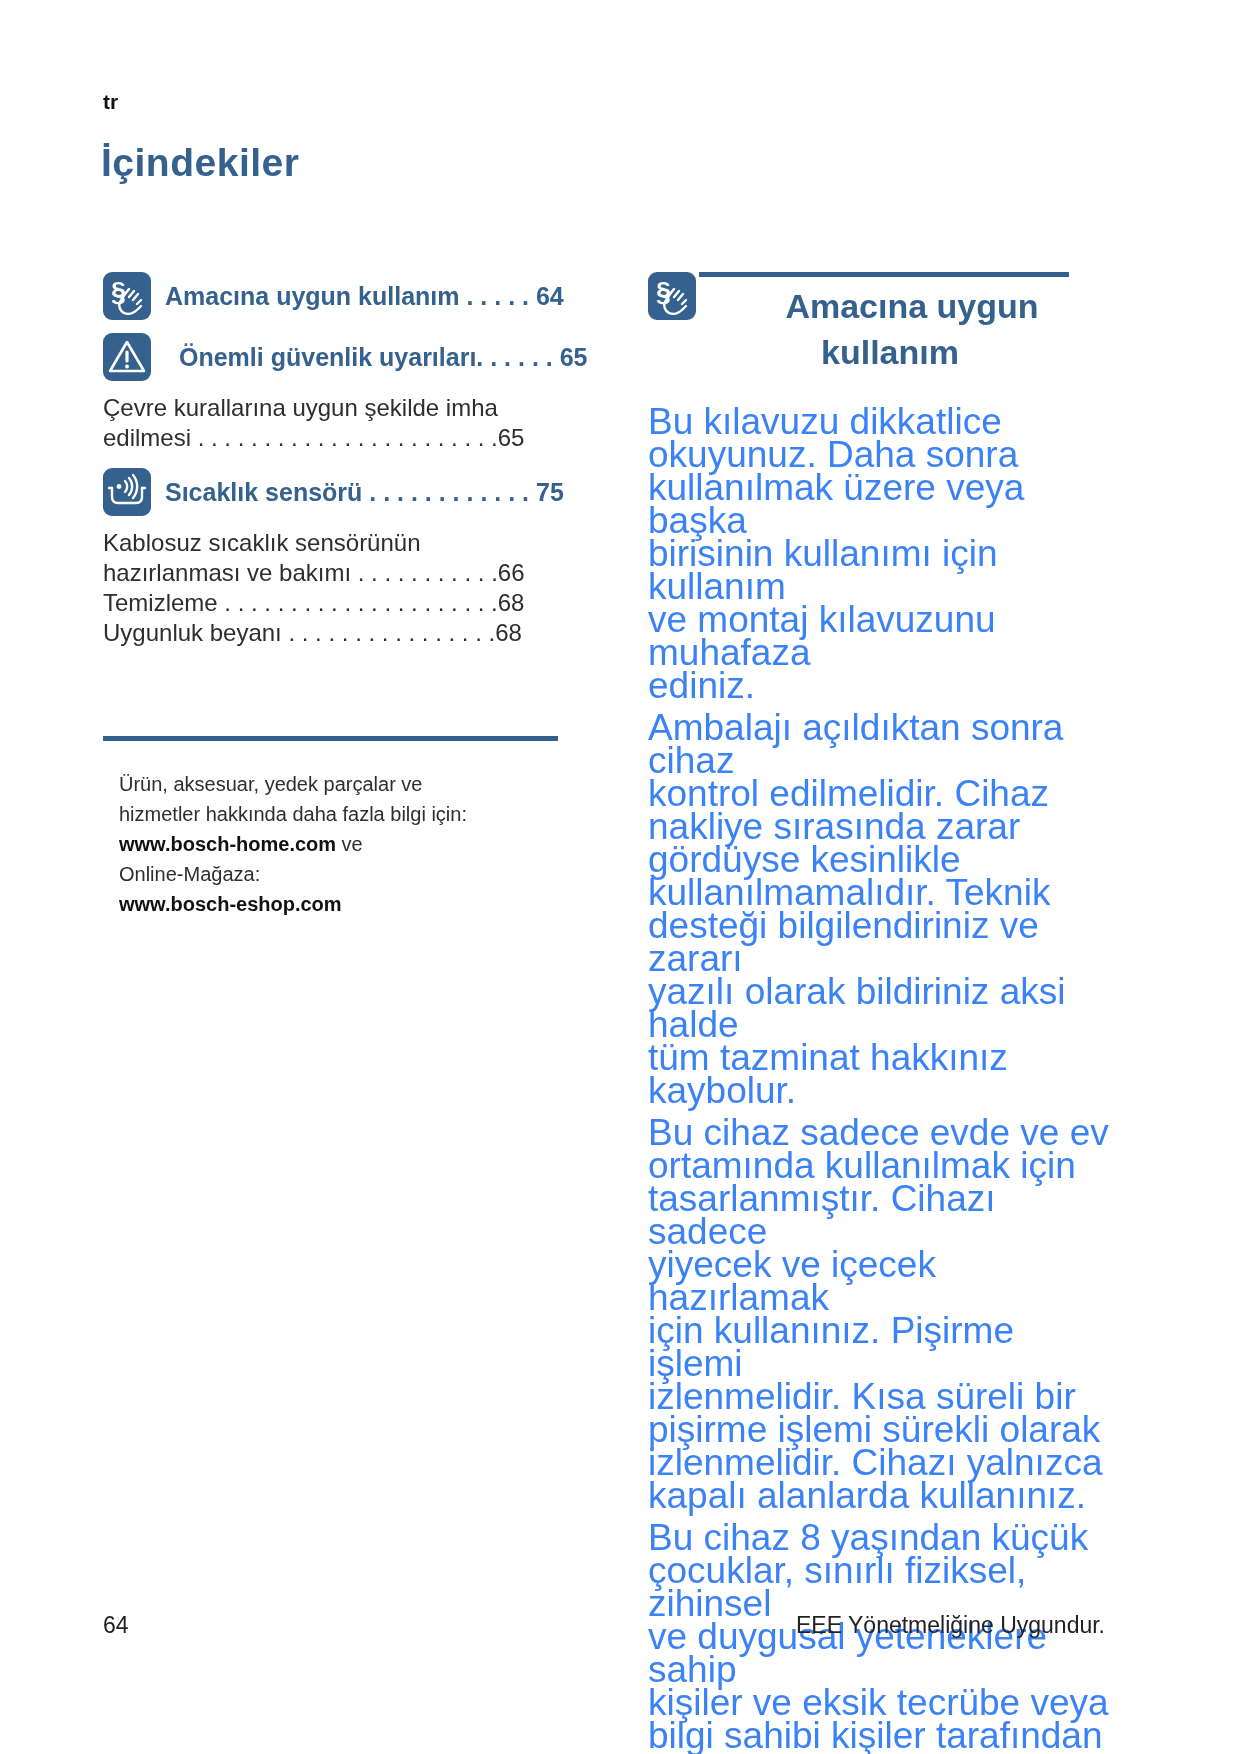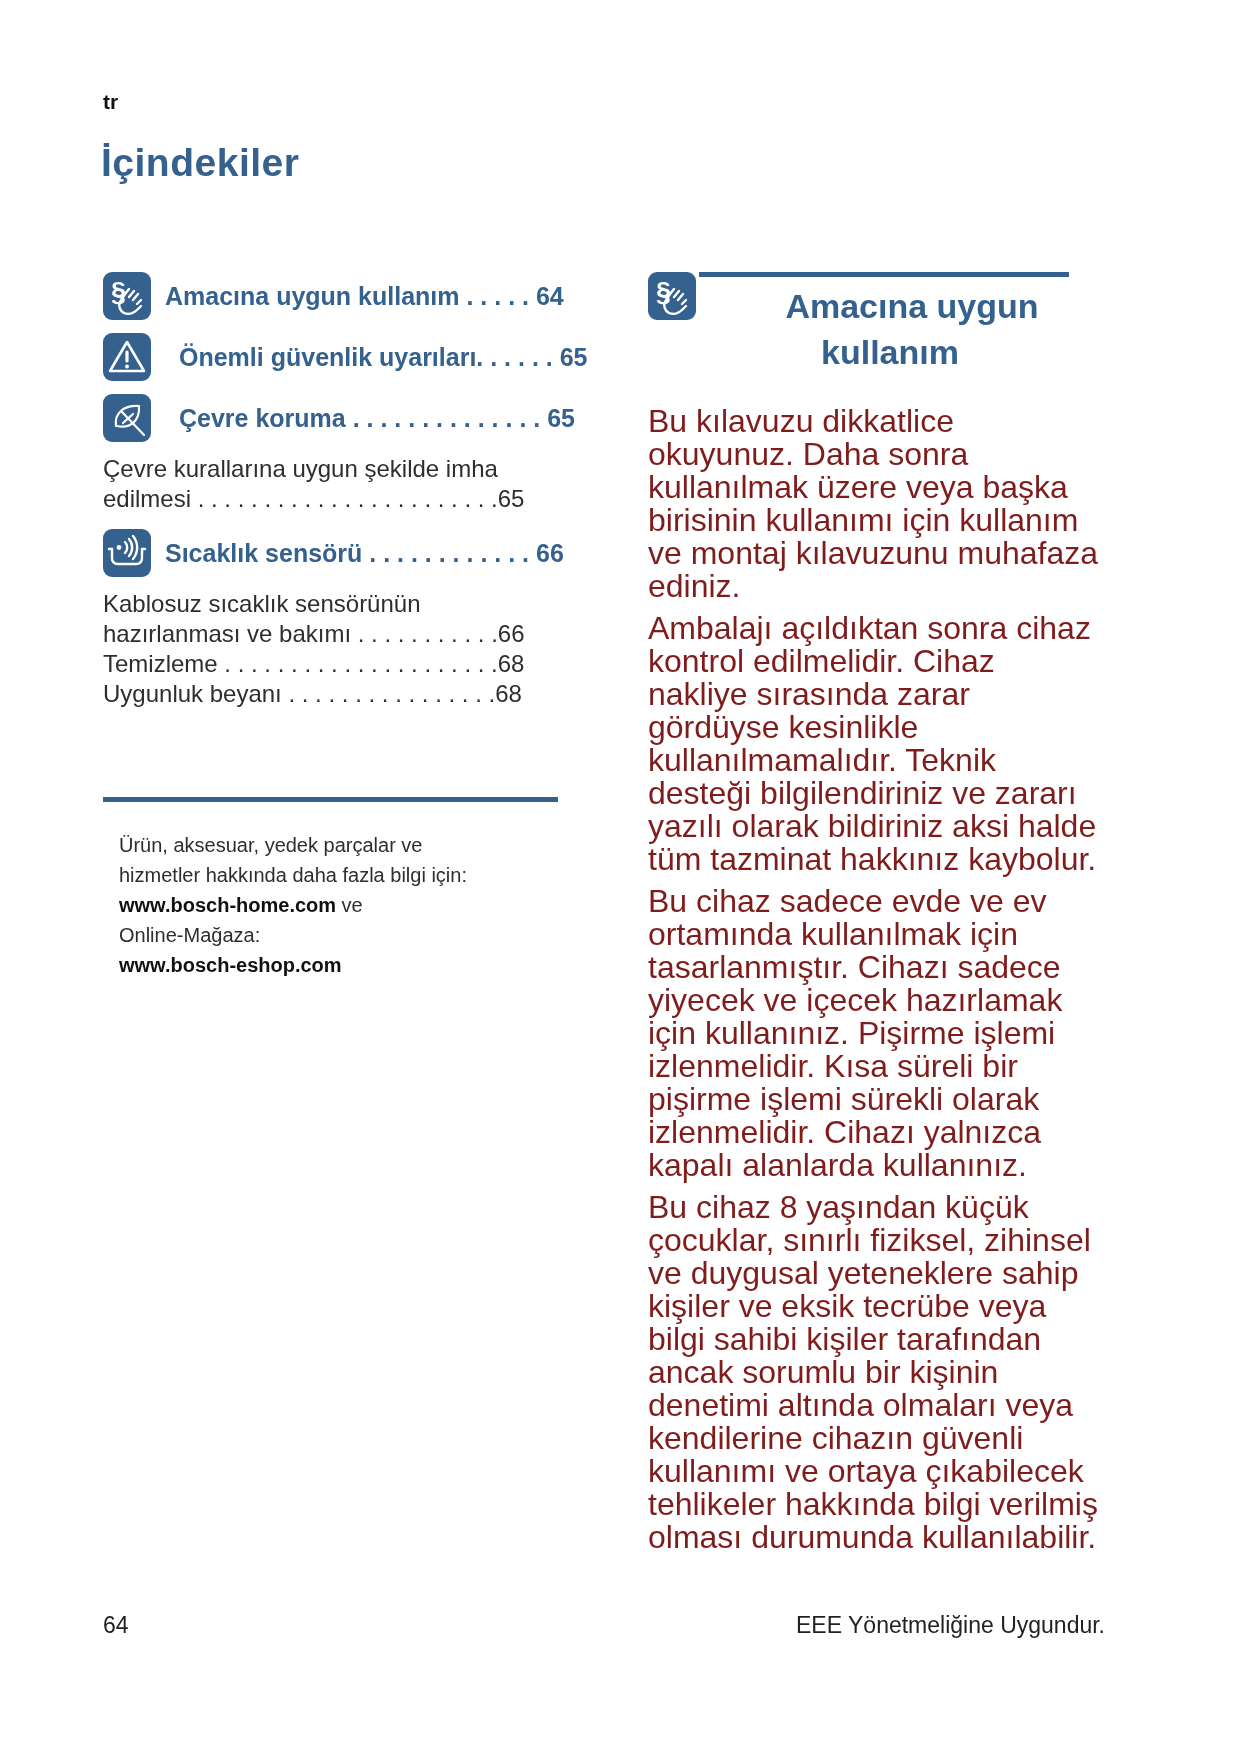--- a/index.html
+++ b/index.html
@@ -23,21 +23,21 @@
 
   .rule { height:5px; width:455px; background:#35618E; border:none; margin:88px 0 0 0; }
   .info { margin-top:28px; font-size:20px; line-height:30px; color:#2e2e2e;margin-left:16px; }
   .info .b { font-weight:bold; color:#111111; }
 
   .section-header { display:flex; }
   .section-icon { width:48px; height:48px; flex:none; }
   .title-block { margin-left:3px; width:358px; border-top:5px solid #35618E; padding:6px 0 0 12px;text-align:center; }
   .section-title { margin:0; font-size:34px; line-height:46px; font-weight:bold; color:#35618E; white-space:pre-line; text-indent:44px; }
   .body { margin-top:30px; }
-  .body p { margin:0 0 9px 0; font-size:32px; line-height:33px; color:#7f1d1d; white-space:pre-line; }
+  .body p { margin:0 0 9px 0; font-size:37px; line-height:33px; color:#3b82f6; white-space:pre-line; }
 
   .footer { position:absolute; left:103px; right:136px; top:1612px; display:flex; justify-content:space-between; font-size:23px; color:#222222; }
 </style>
 </head>
 <body>
 
 <div class="page">
 
   <div class="lang">tr</div>
   <h1 class="page-title">İçindekiler</h1>
@@ -69,53 +69,40 @@
           <svg width="48" height="48" viewBox="0 0 48 48">
               <rect width="48" height="48" rx="9" fill="#35618E"></rect>
               <path d="M24 9L41 38H7z" stroke="#fff" stroke-width="2.6" fill="none" stroke-linejoin="round"></path>
               <path d="M24 19v9" stroke="#fff" stroke-width="3.2" stroke-linecap="round"></path>
               <circle cx="24" cy="33.5" r="2" fill="#fff"></circle>
             </svg>
         </span>
         <span class="toc-text"><span>Önemli güvenlik uyarıları.</span><span> . . . . . </span><span>65</span></span>
       </div>
 
-      <div class="toc-row indent">
-        <span class="ticon">
-          <svg width="48" height="48" viewBox="0 0 48 48">
-              <rect width="48" height="48" rx="9" fill="#35618E"></rect>
-              <g stroke="#fff" stroke-width="2.2" fill="none" stroke-linecap="round">
-                <path d="M13 32C11 19 21 11 36 12c1 14-8 23-22 20z"></path>
-                <path d="M41 41L19 18"></path>
-                <path d="M20 29l10-9"></path>
-              </g>
-            </svg>
-        </span>
-        <span class="toc-text"><span>Çevre koruma</span><span> . . . . . . . . . . . . . . </span><span>65</span></span>
-      </div>
 
       <div class="toc-sub">Çevre kurallarına uygun şekilde imha
 edilmesi . . . . . . . . . . . . . . . . . . . . . . .65</div>
 
       <div class="toc-row">
         <span class="ticon">
           <svg width="48" height="48" viewBox="0 0 48 48">
               <rect width="48" height="48" rx="9" fill="#35618E"></rect>
               <g stroke="#fff" stroke-width="2.4" fill="none" stroke-linecap="round">
                 <path d="M9 20v9c0 4 2 6 6 6h18c4 0 6-2 6-6v-9"></path>
                 <path d="M9 20H6"></path>
                 <path d="M39 20h3"></path>
                 <path d="M22 13a8 8 0 0 1 0 11"></path>
                 <path d="M26 10a13 13 0 0 1 0 17"></path>
                 <path d="M30 7a18 18 0 0 1 0 23"></path>
               </g>
               <circle cx="16" cy="18.5" r="2.4" fill="#fff"></circle>
             </svg>
         </span>
-        <span class="toc-text"><span>Sıcaklık sensörü</span><span> . . . . . . . . . . . . </span><span>66</span></span>
+        <span class="toc-text"><span>Sıcaklık sensörü</span><span> . . . . . . . . . . . . </span><span>75</span></span>
       </div>
 
       <div class="toc-sub">Kablosuz sıcaklık sensörünün
 hazırlanması ve bakımı . . . . . . . . . . .66
 Temizleme . . . . . . . . . . . . . . . . . . . . .68
 Uygunluk beyanı . . . . . . . . . . . . . . . .68</div>
 
       <hr class="rule">
 
       <div class="info">

